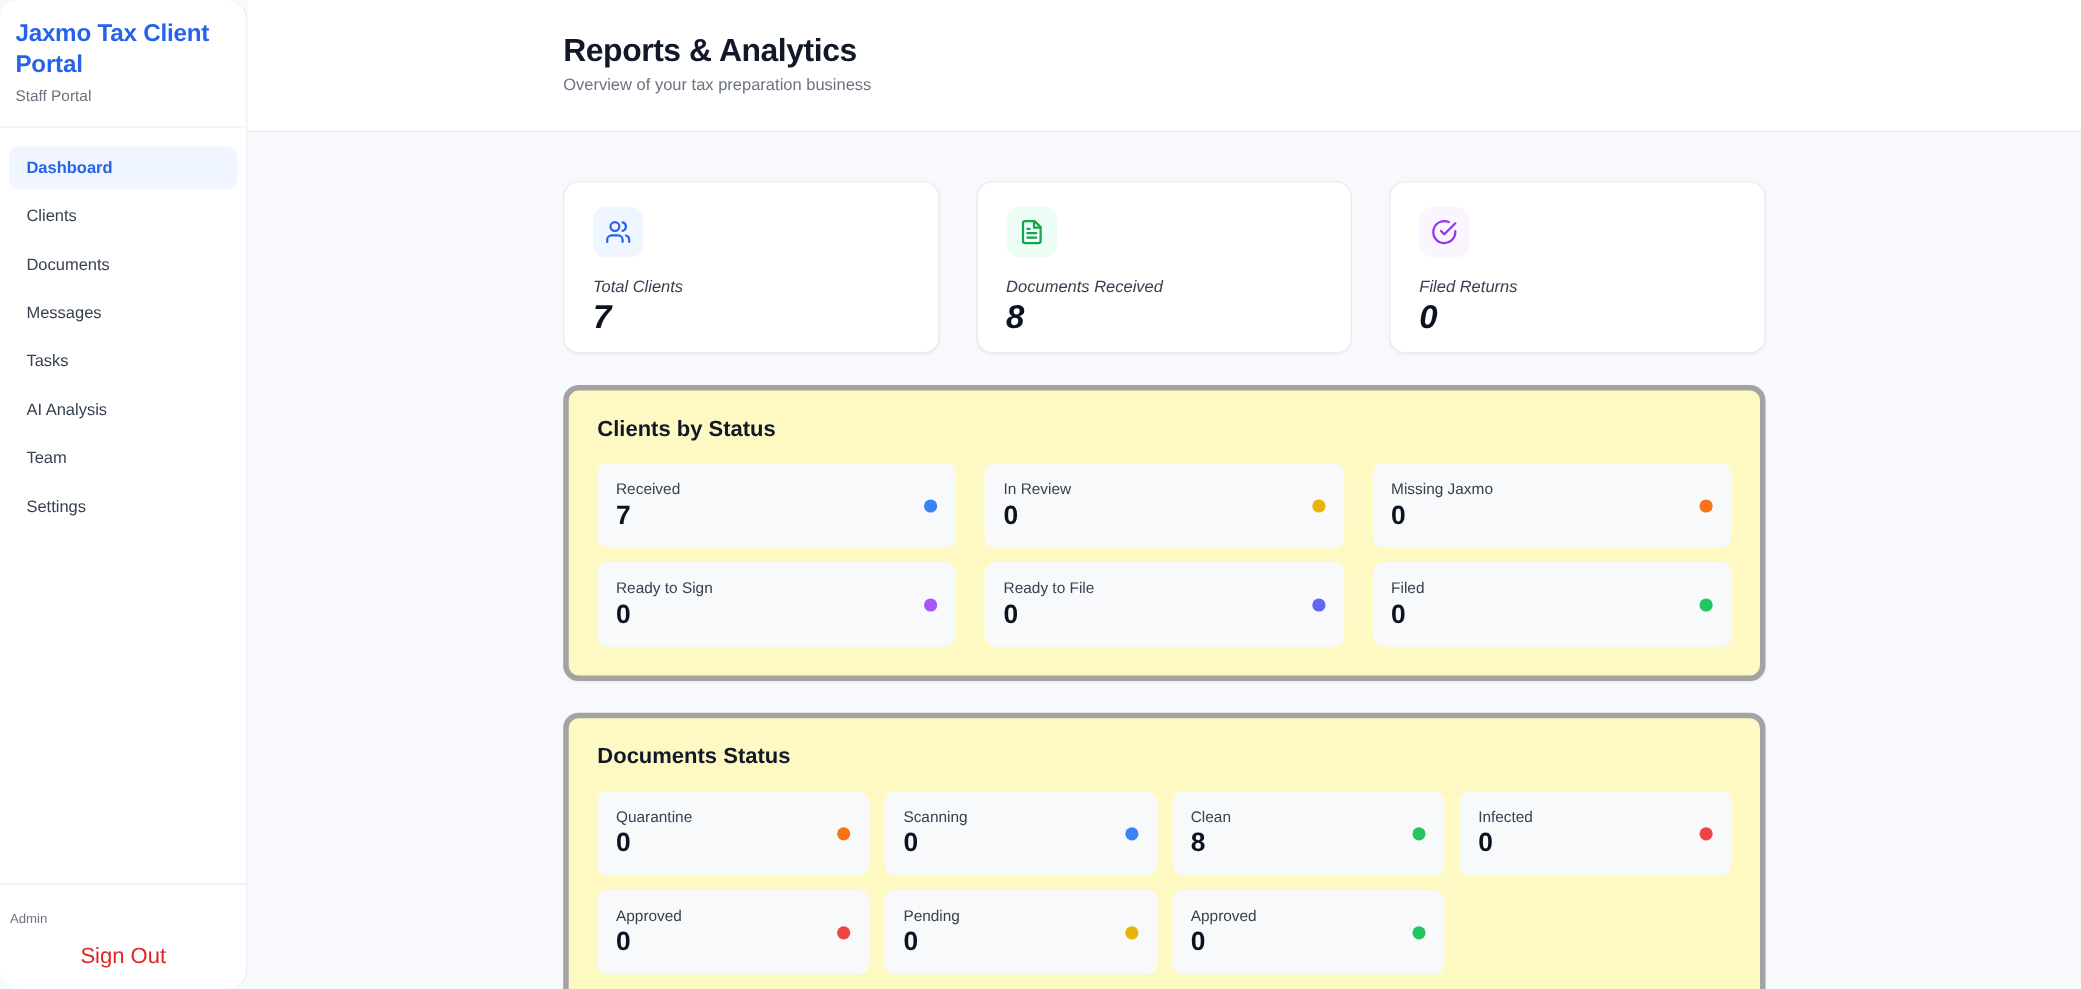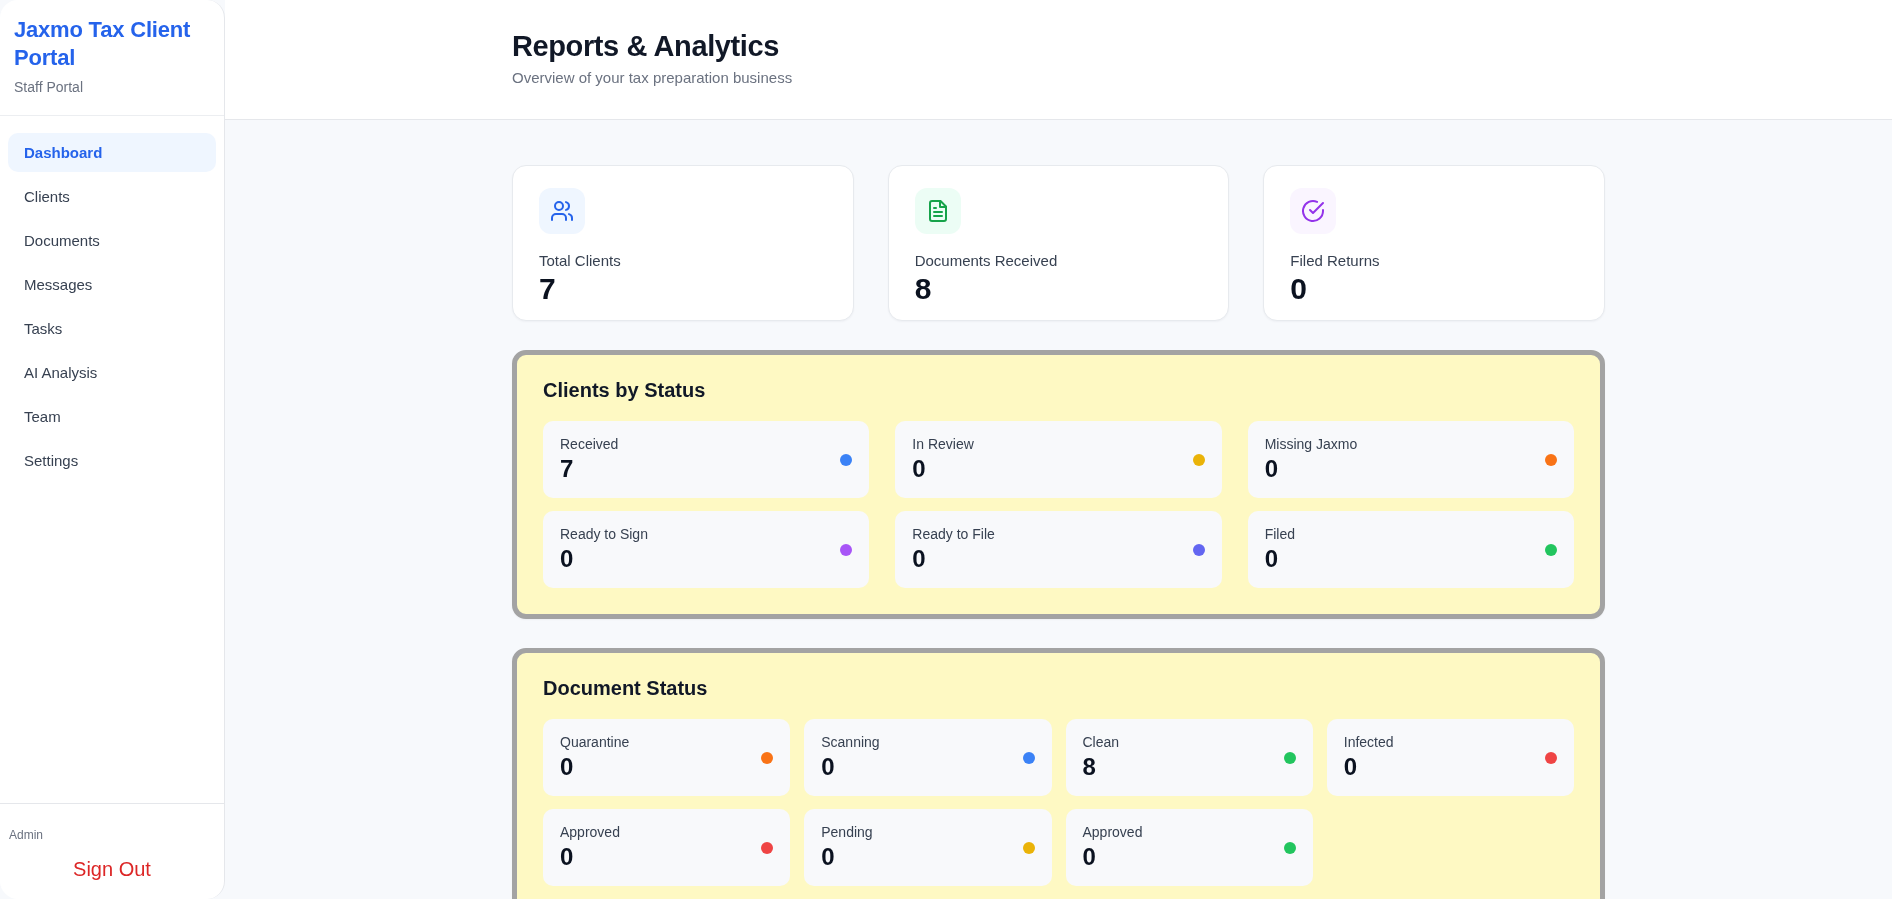--- a/index.html
+++ b/index.html
@@ -101,20 +101,21 @@
     font-size: 15px;
     color: #6b7280;
   }
   .content { padding: 31px 0 30px 0; }
 
   
   .stats-grid {
     display: grid;
     grid-template-columns: repeat(3, 1fr);
     gap: 34px;
+    font-style: italic;
   }
   .stat-card {
     background: #ffffff;
     border: 1px solid #e7eaee;
     border-radius: 14px;
     padding: 22px 26px;
     height: 156px;
     box-shadow: 0 1px 2px rgba(16,24,40,0.04);
   }
   .stat-icon-box {
@@ -302,21 +303,21 @@
     <div class="tile-info">
       <div class="tile-label">Filed</div>
       <div class="tile-value">0</div>
     </div>
     <span class="status-dot" style="background: rgb(34, 197, 94);"></span>
   </div>
           </div>
       </section>
 
       <section class="section-card">
-        <h2 class="section-title">Document Status</h2>
+        <h2 class="section-title">Documents Status</h2>
         <div class="tile-grid cols-4" style="grid-template-columns: repeat(4, 1fr);">
             <div class="status-tile">
     <div class="tile-info">
       <div class="tile-label">Quarantine</div>
       <div class="tile-value">0</div>
     </div>
     <span class="status-dot" style="background: rgb(249, 115, 22);"></span>
   </div>
             <div class="status-tile">
     <div class="tile-info">

